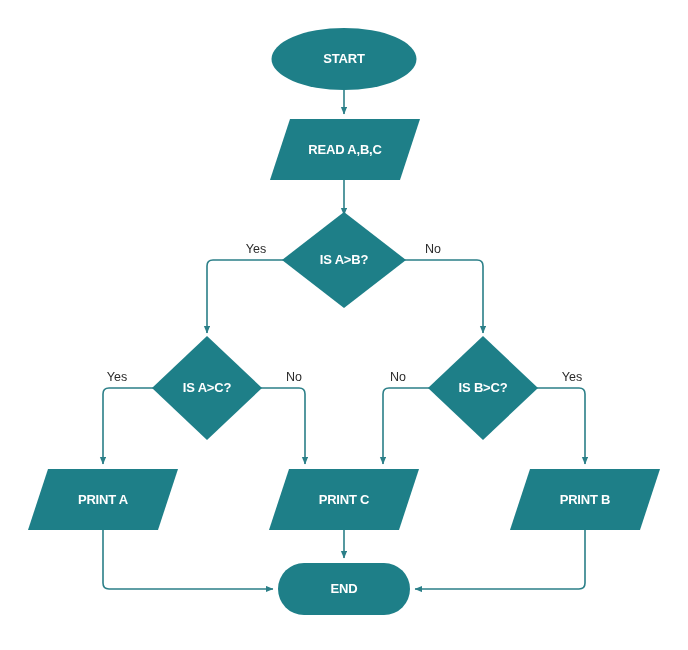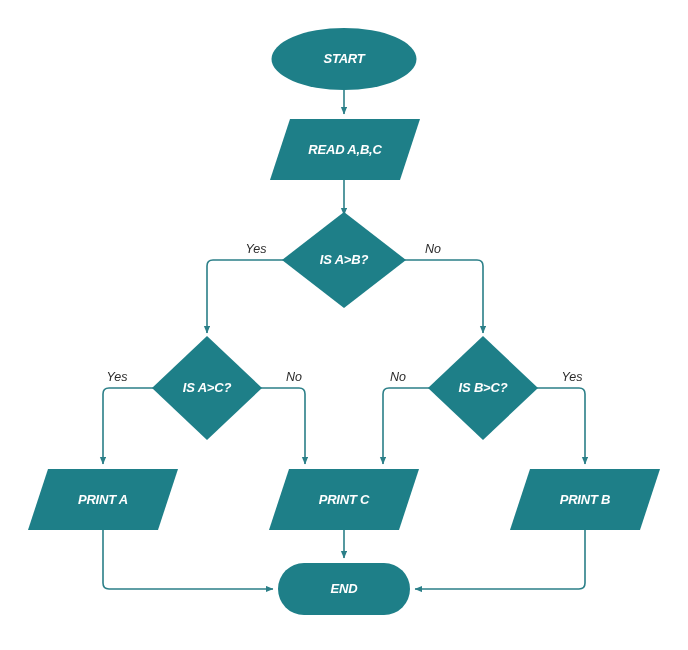--- a/index.html
+++ b/index.html
@@ -10,21 +10,20 @@
   }
   body {
     font-family: "Liberation Sans", sans-serif;
   }
   #canvas {
     position: relative;
     width: 688px;
     height: 650px;
     background: #ffffff;
     overflow: hidden;
-    font-style: italic;
   }
   #flow-svg {
     position: absolute;
     top: 0;
     left: 0;
     width: 688px;
     height: 650px;
     display: block;
   }
   .shape-text {

